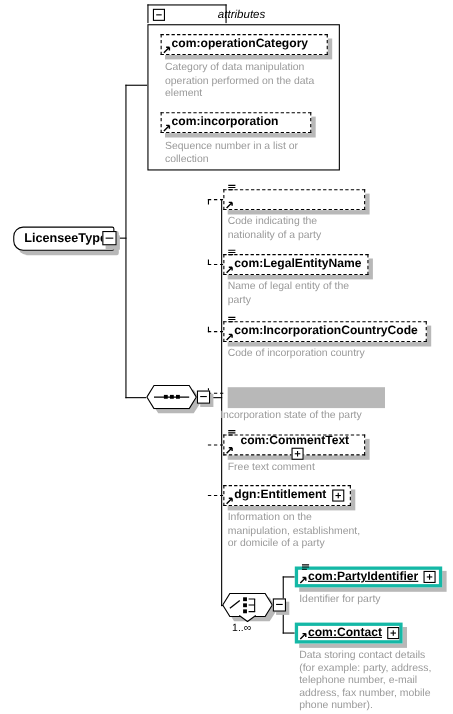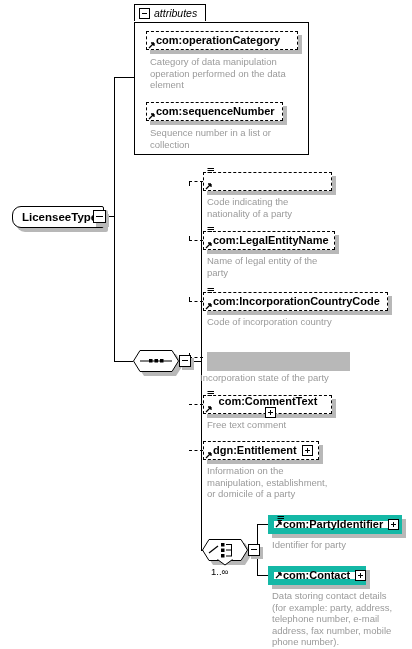--- a/index.html
+++ b/index.html
@@ -78,20 +78,21 @@
     border-bottom: none;
     background: #fff;
     height: 17px;
     display: flex;
     align-items: center;
     padding: 0 6px 0 4px;
     font-size: 10.5px;
     font-style: italic;
     color: #000;
     white-space: nowrap;
+    gap: 44px;
   }
   .attr-tab .tablabel { margin-left: 4px; }
 
   
   .toggle {
     box-sizing: border-box;
     width: 11px; height: 11px;
     border: 1px solid #000;
     background: #fff;
     position: relative;
@@ -143,21 +144,21 @@
     display: flex;
     align-items: center;
     white-space: nowrap;
     font-size: 11px;
     font-weight: bold;
     color: #000;
     padding-left: 9px;
     padding-right: 8px;
   }
   .node.dashed { border: 1px dashed #000; }
-  .node.solid  { border: 6px solid #14b8a6; }
+  .node.solid  { border: 3px solid #14b8a6; text-decoration: underline; }
   .node-shadow {
     position: absolute;
     background: #b8b8b8;
     height: 19px;
   }
   .node .label { line-height: 1; }
   .node .toggle { margin-left: 5px; }
 
   
   .arrowglyph {
@@ -268,21 +269,21 @@
   </div>
   <div class="doc" style="left:150px; top:56px; width:152px;">Category of data manipulation
 operation performed on the data
 element</div>
 
   <div class="node-shadow" style="left:150px; top:106px; width:137px;"></div>
   <div class="node dashed" style="left:146px; top:102px; width:137px;">
     <svg class="arrowglyph" viewBox="0 0 8 8">
         <path d="M1 7 L6 2 M6 2 L3 2 M6 2 L6 5" stroke="#000" stroke-width="1.3" fill="none"></path>
       </svg>
-    <span class="label">com:sequenceNumber</span>
+    <span class="label">com:incorporation</span>
   </div>
   <div class="doc" style="left:150px; top:127px; width:152px;">Sequence number in a list or
 collection</div>
 
   <div class="comp-shadow" style="left:137px; top:354px;">
     <svg width="46" height="22" viewBox="0 0 46 22">
       <polygon points="7,0 39,0 46,11 39,22 7,22 0,11" fill="#b8b8b8" stroke="none"></polygon>
     </svg>
   </div>
   <div class="compositor" style="left:133px; top:350px;">

